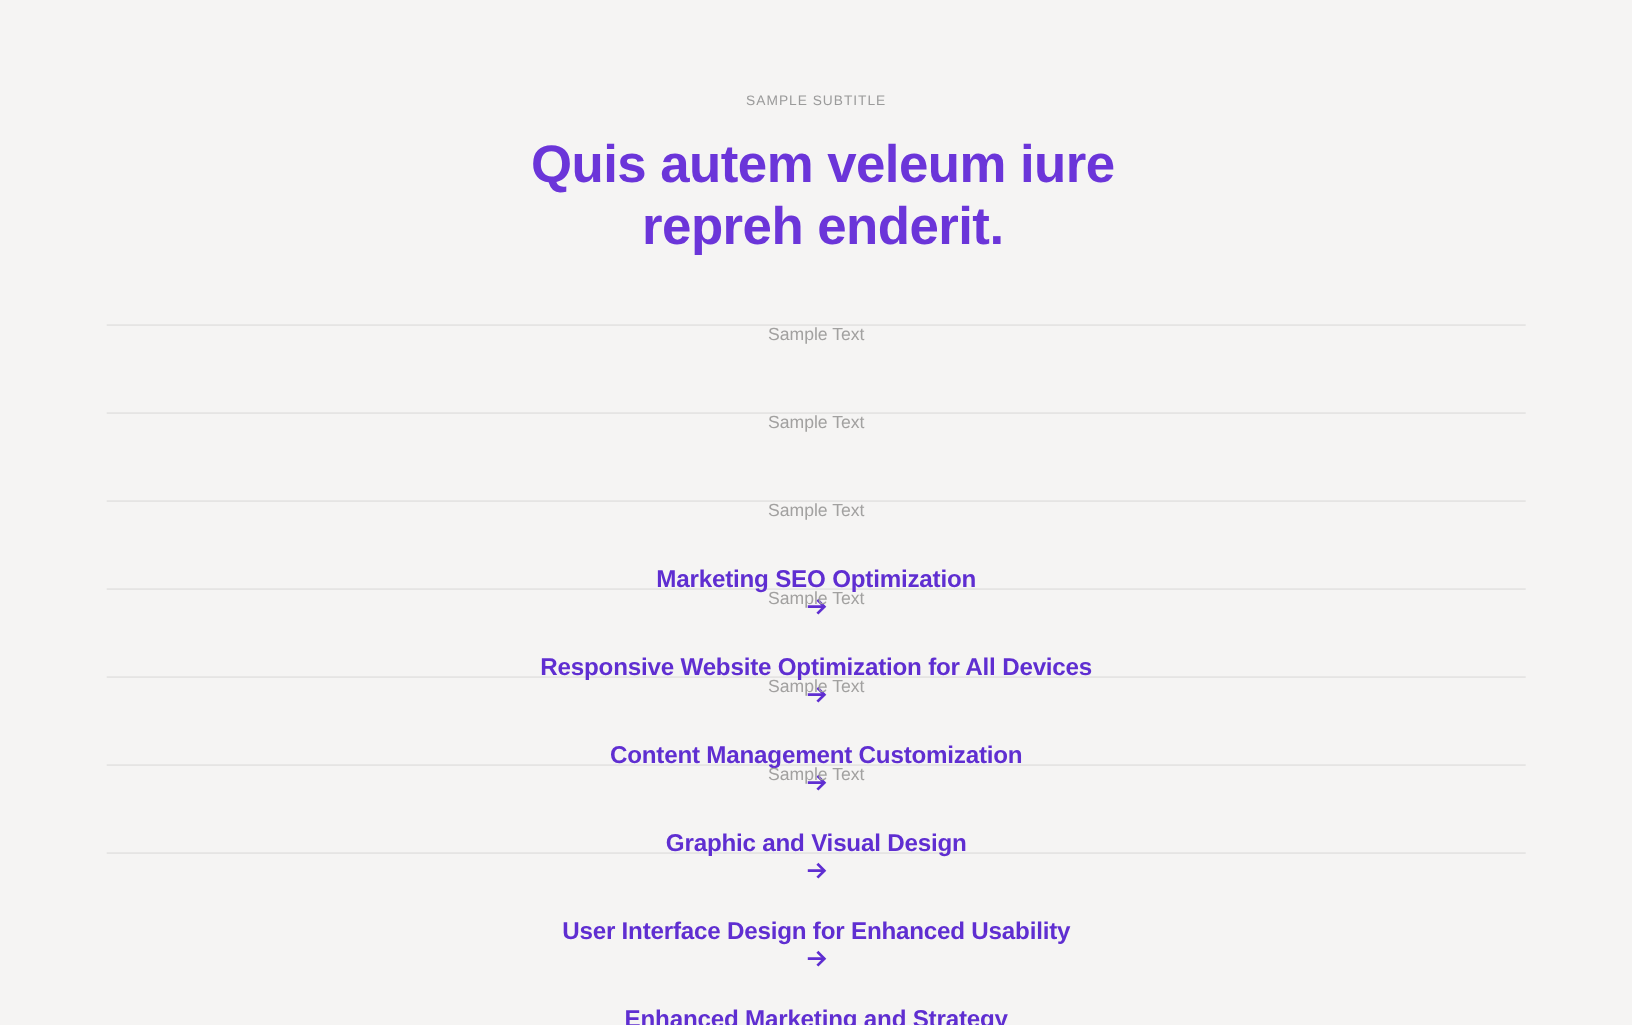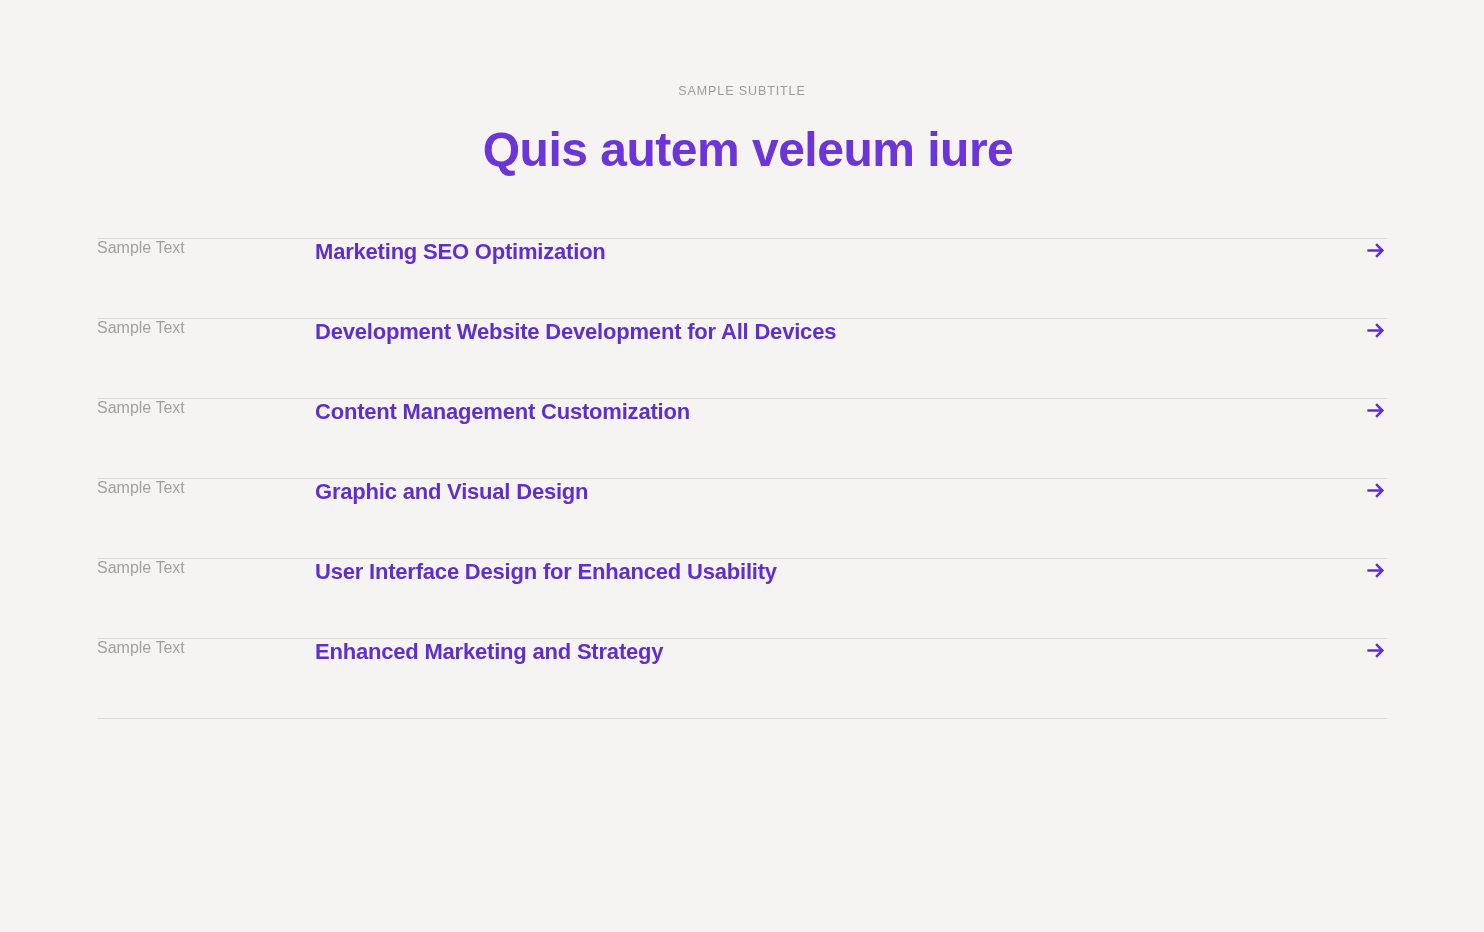--- a/index.html
+++ b/index.html
@@ -35,24 +35,25 @@
     color: var(--accent, #6b35d9);
   }
   .heading span { display: block; margin-left: 12px; }
   .service-list {
     width: 1290px;
     margin: 60px auto 0 auto;
     border-bottom: 1px solid var(--divider, #dbdad9);
   }
   .service-row {
     display: flex;
-    align-items: flex-start;
+    align-items: center;
     height: 80px;
     border-top: 1px solid var(--divider, #dbdad9);
     cursor: pointer;
+    flex-direction: column;
   }
   .service-label {
     flex: 0 0 218px;
     font-size: 16px;
     color: var(--label, #a2a1a0);
   }
   .service-title {
     flex: 1 1 auto;
     font-size: 22px;
     font-weight: bold;
@@ -70,39 +71,40 @@
 </style>
 </head>
 <body>
 
 <main class="page">
 
   <header class="section-header">
     <div class="subtitle">SAMPLE SUBTITLE</div>
     <h1 class="heading">
       <span>Quis autem veleum iure</span>
+      <span>repreh enderit.</span>
     </h1>
   </header>
 
   <section class="service-list">
 
     <div class="service-row">
       <span class="service-label">Sample Text</span>
       <span class="service-title">Marketing SEO Optimization</span>
       <span class="arrow">
         <svg width="23" height="23" viewBox="0 0 24 24" fill="none" stroke="currentColor" stroke-width="2.6">
           <path d="M3.5 12 H19.2"></path>
             <path d="M12.6 5.4 L19.2 12 L12.6 18.6"></path>
         </svg>
       </span>
     </div>
 
     <div class="service-row">
       <span class="service-label">Sample Text</span>
-      <span class="service-title">Development Website Development for All Devices</span>
+      <span class="service-title">Responsive Website Optimization for All Devices</span>
       <span class="arrow">
         <svg width="23" height="23" viewBox="0 0 24 24" fill="none" stroke="currentColor" stroke-width="2.6">
           <path d="M3.5 12 H19.2"></path>
             <path d="M12.6 5.4 L19.2 12 L12.6 18.6"></path>
         </svg>
       </span>
     </div>
 
     <div class="service-row">
       <span class="service-label">Sample Text</span>

